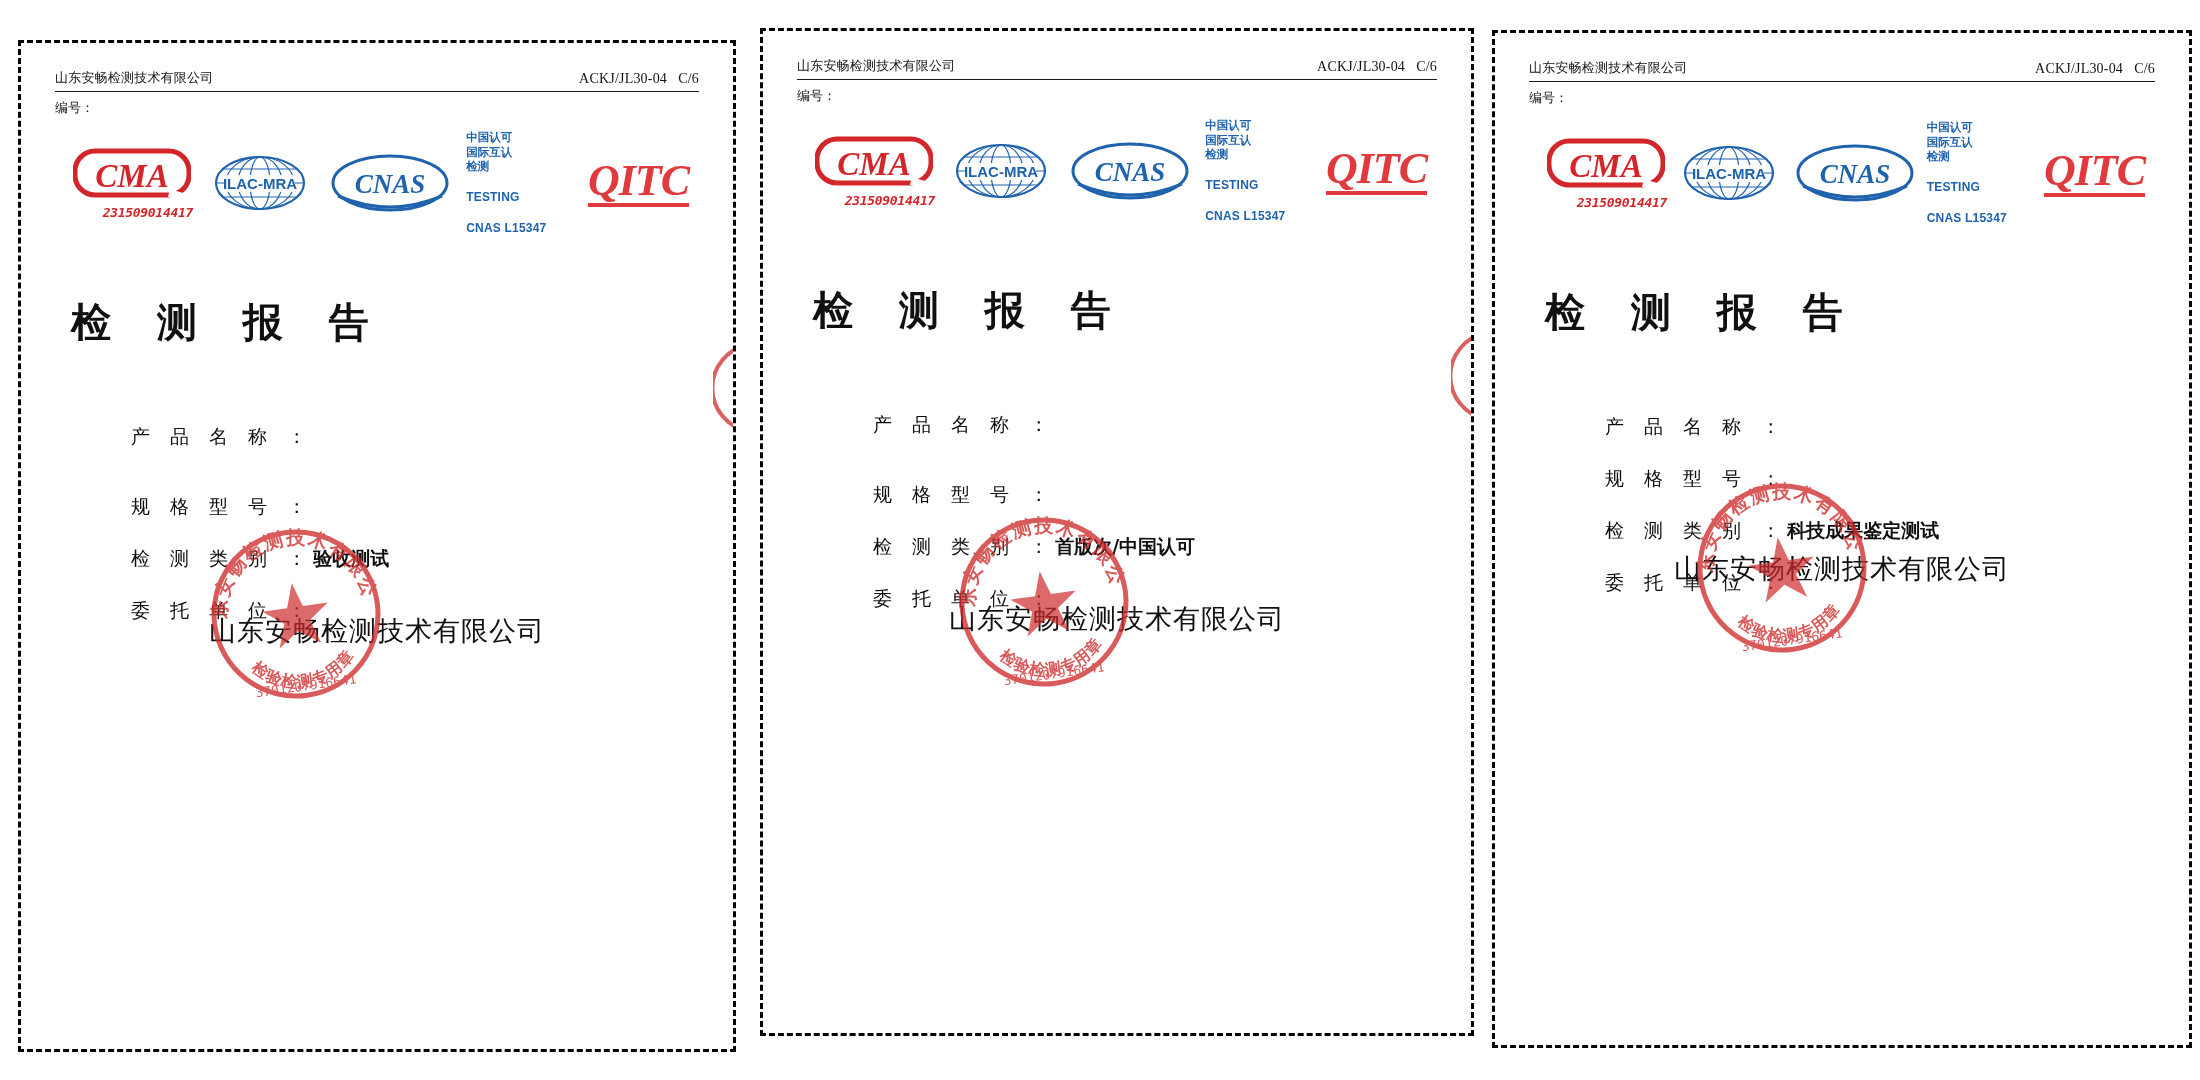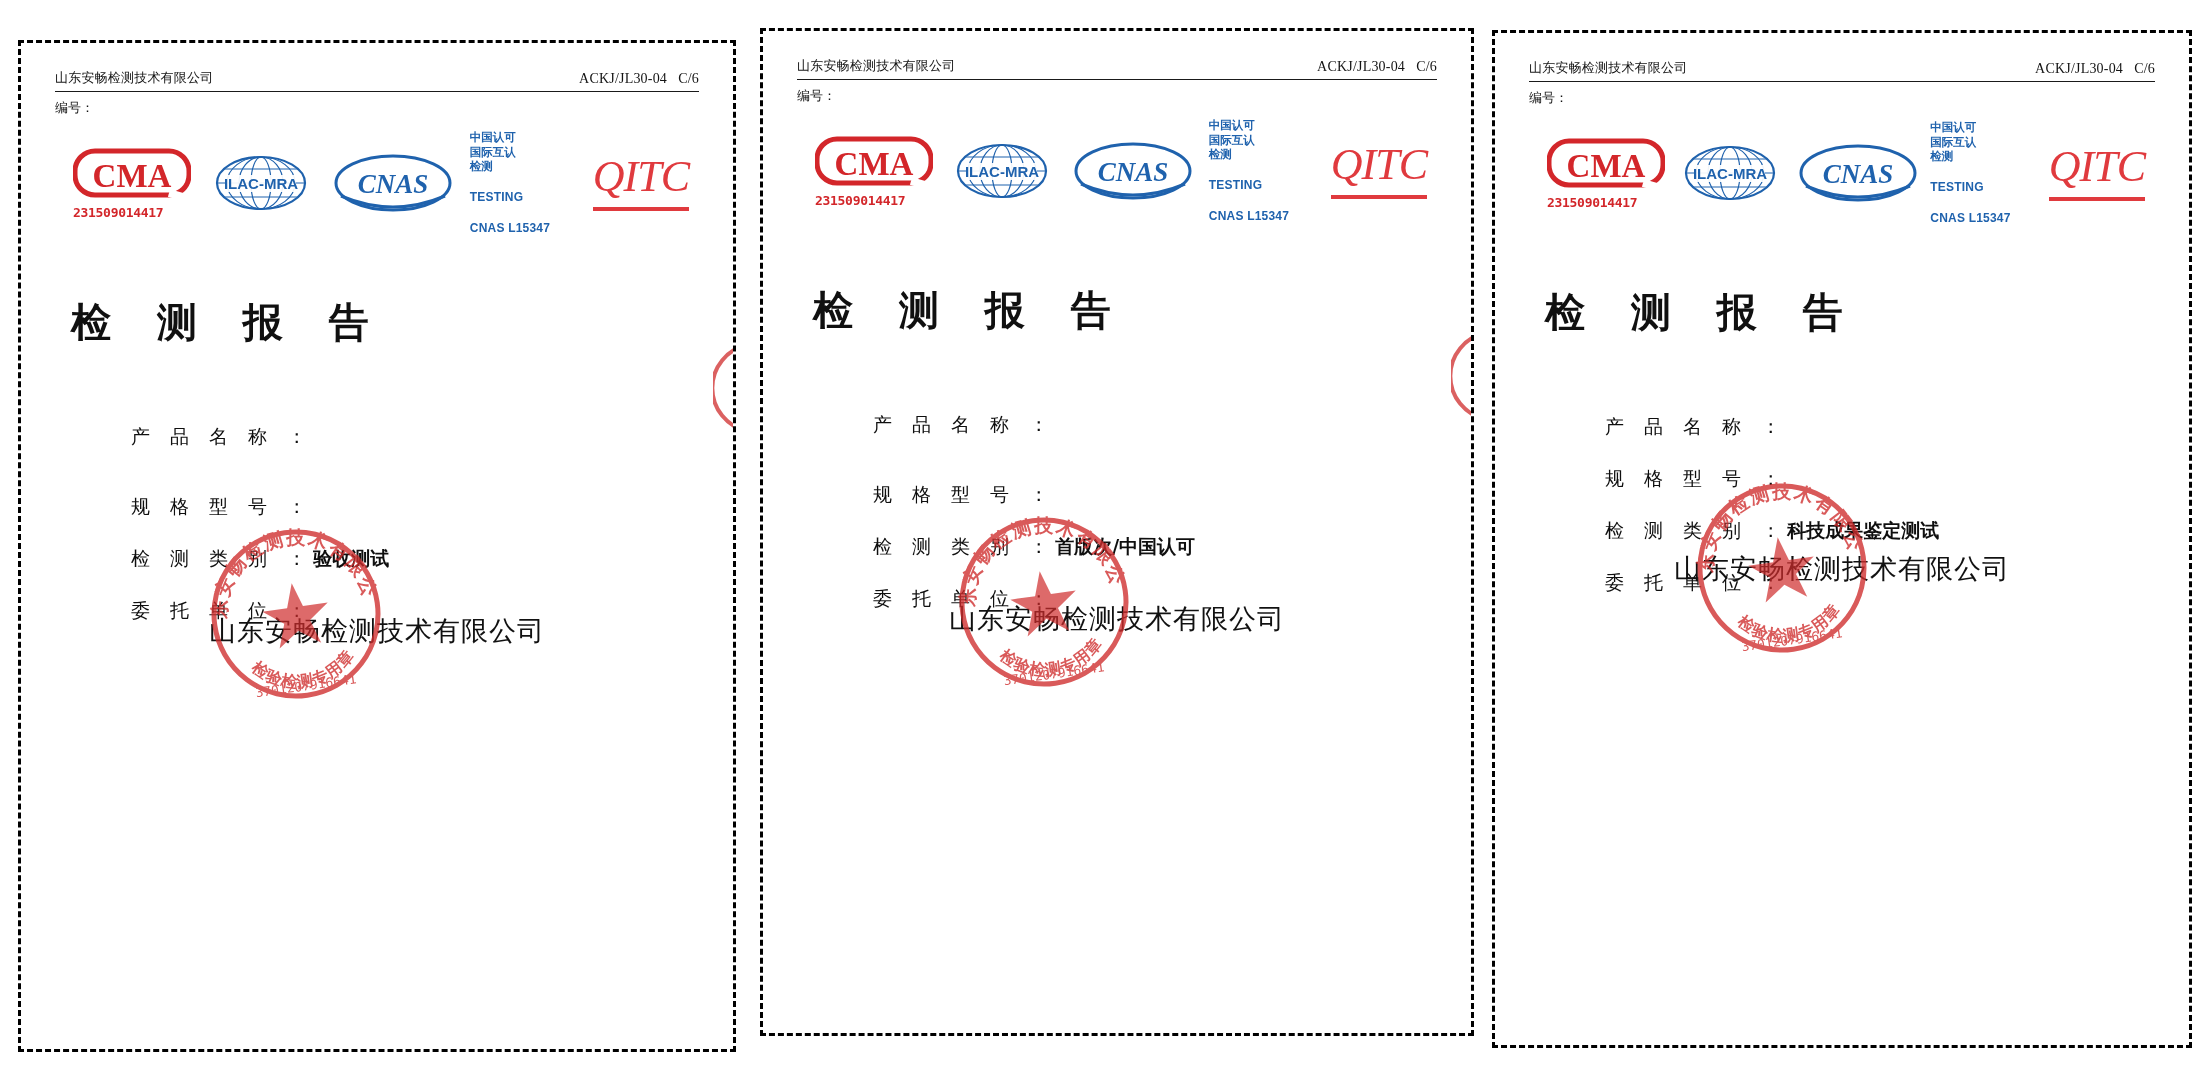--- a/index.html
+++ b/index.html
@@ -75,21 +75,22 @@
     align-items: center;
     justify-content: space-between;
     padding: 0 10px 0 18px;
     height: 96px;
   }
 
   
   .cma {
     position: relative;
     width: 120px;
-    text-align: left;
+    text-align: right;
+    font-style: italic;
   }
   .cma .mark {
     position: relative;
     height: 56px;
     width: 118px;
   }
   .cma .mark svg { display:block; }
   .cma .code {
     font-family: "DejaVu Sans Mono", monospace;
     font-size: 13px;
@@ -119,27 +120,27 @@
   .cnas-text .en {
     font-family: "Liberation Sans", sans-serif;
     font-size: 12px;
     letter-spacing: 0.2px;
     margin-top: 16px;
   }
 
   
   .qitc {
     font-family: "Liberation Serif", serif;
-    font-weight: normal;
+    font-weight: bold;
     font-style: italic;
     font-size: 44px;
     color: #e03a3e;
     letter-spacing: -1px;
     line-height: 1;
-    padding-bottom: 8px;
+    padding-bottom: 0;
     border-bottom: 4px solid #e03a3e;
   }
 
   
   .title {
     margin-top: 64px;
     font-family: "DejaVu Sans", sans-serif;
     font-size: 40px;
     font-weight: bold;
     letter-spacing: 16px;

